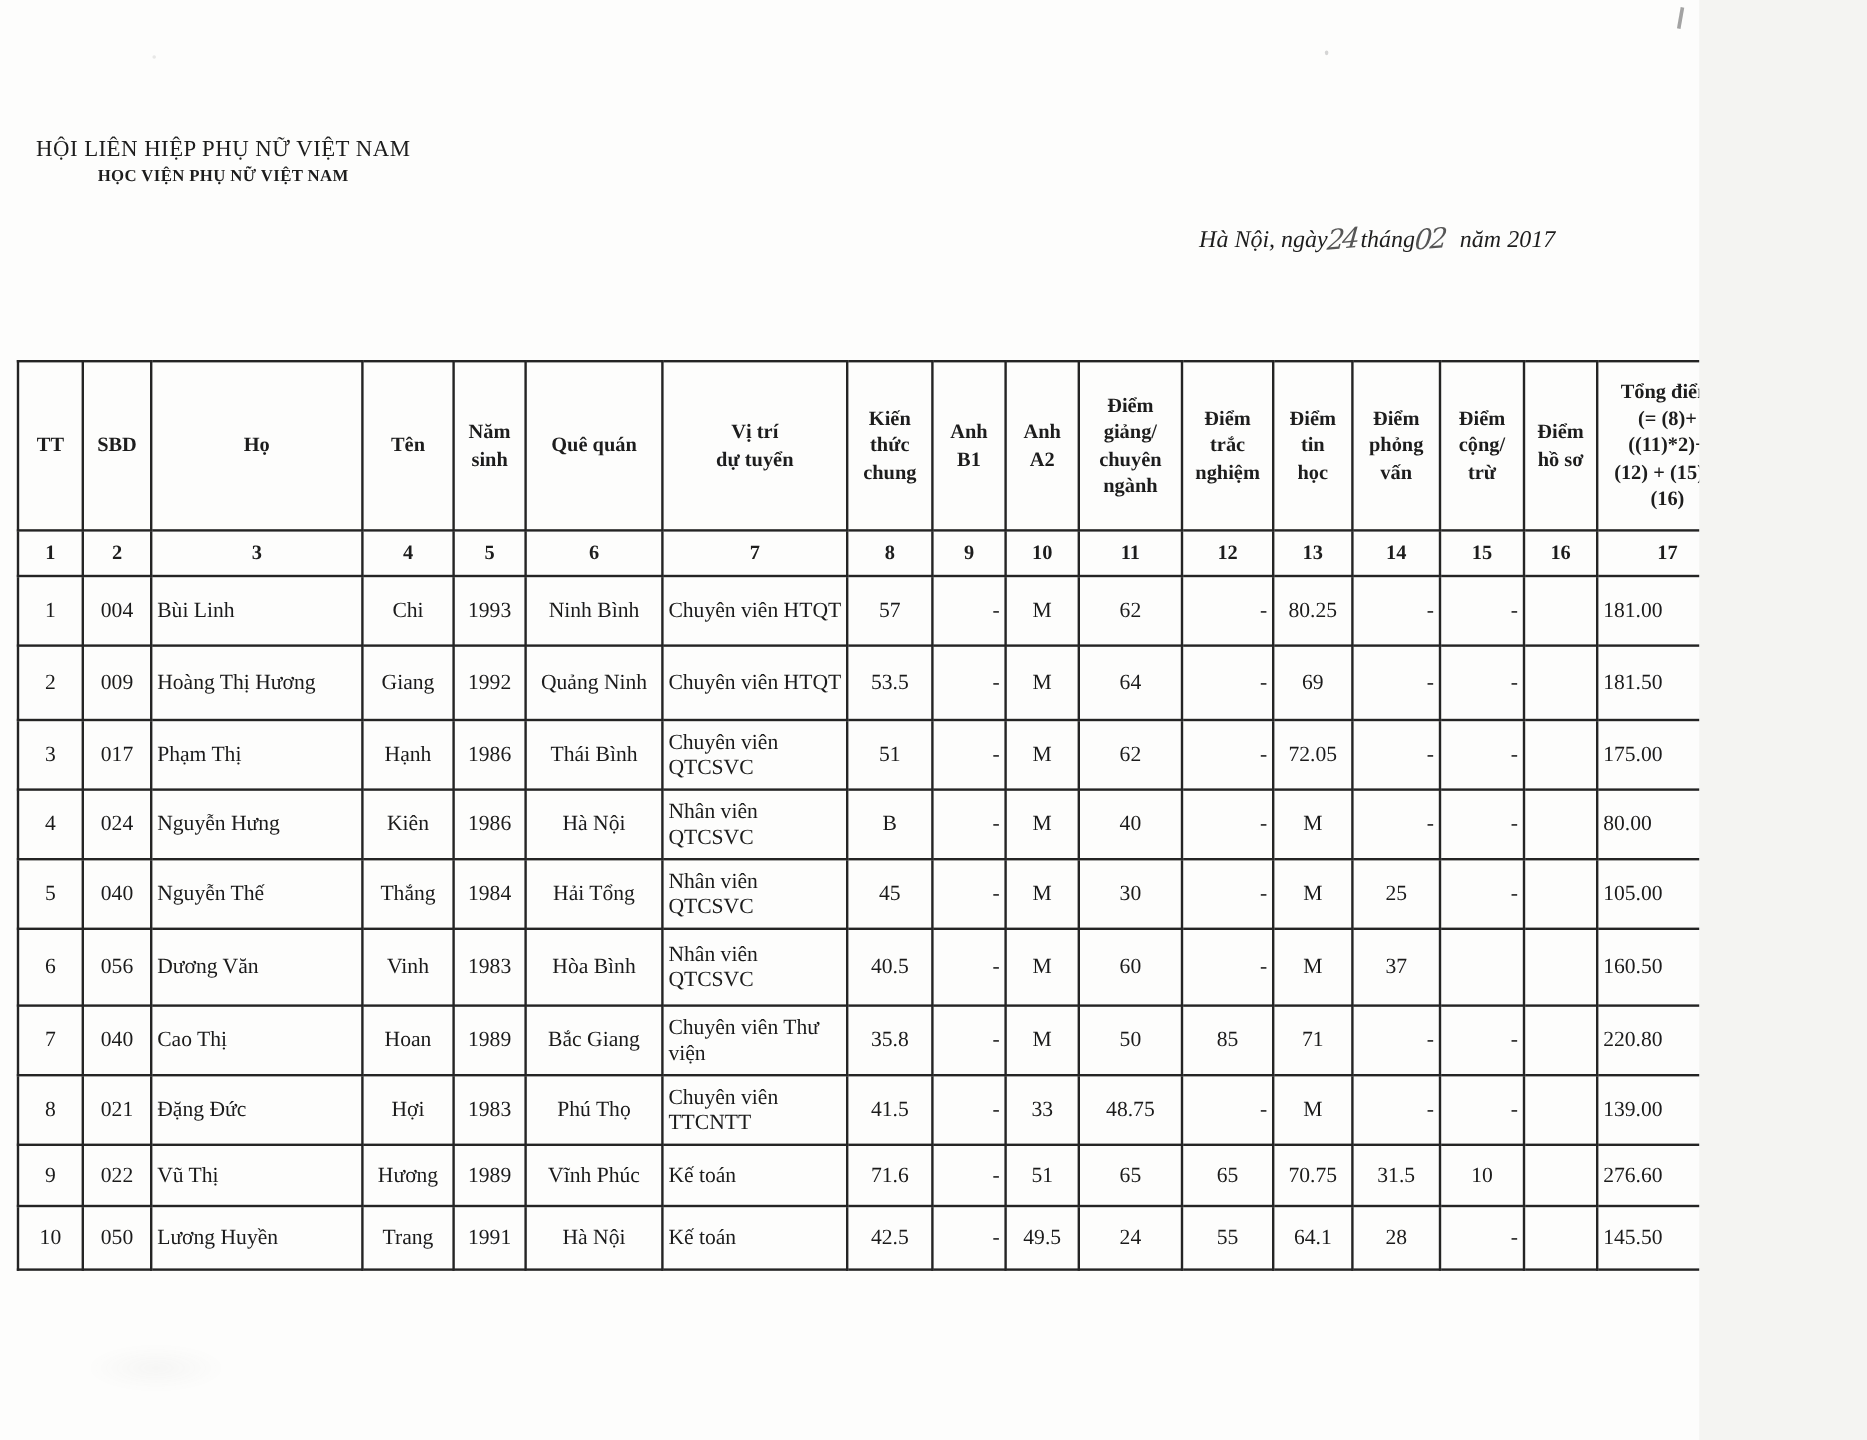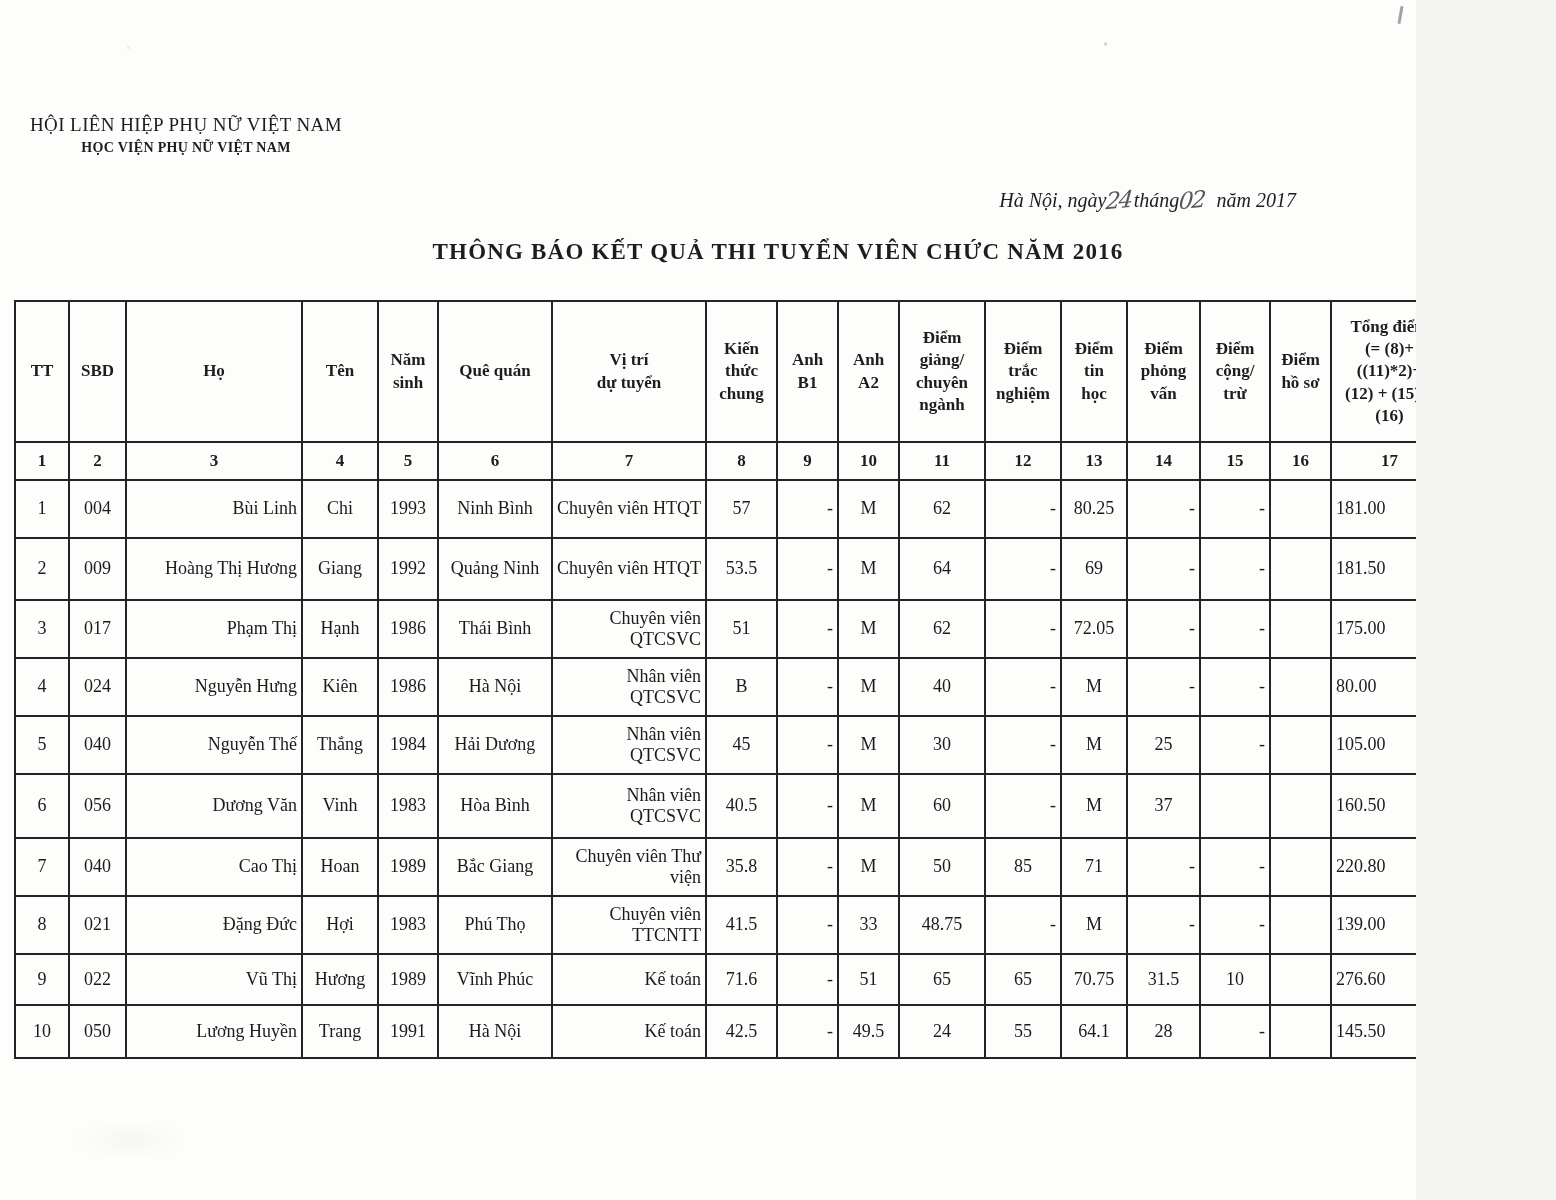--- a/index.html
+++ b/index.html
@@ -58,21 +58,21 @@
   }
   tr.head-row { height: 141px; }
   tr.num-row { height: 38px; }
   tr.num-row th { font-size: 17px; white-space: nowrap; }
   table.results td {
     font-size: 18px; line-height: 1.18;
     vertical-align: middle; padding: 2px 4px;
     color: #1b1b1b;
   }
   td.a-c { text-align: center; }
-  td.a-l { text-align: right; padding-left: 6px; }
+  td.a-l { text-align: left; padding-left: 6px; }
   td.a-r { padding-right: 10px; }
   td.dash { text-align: right; padding-right: 16px; }
 
   
   .artifact { position: absolute; pointer-events: none; }
   .tick-mark { left: 1399px; top: 6px; width: 3px; height: 18px; background: #4a4a4a; opacity: .5; transform: rotate(10deg); }
   .speck-1 { left: 1104px; top: 42px; width: 3px; height: 4px; background: #6f6f6f; opacity: .28; border-radius: 50%; }
   .speck-2 { left: 127px; top: 46px; width: 3px; height: 3px; background: #8a8a8a; opacity: .18; border-radius: 50%; }
   .teal-line { left: 1542px; top: 302px; width: 2px; height: 760px; background: #a5d6d0; opacity: .4; }
   .smudge-1 { left: 1462px; top: 740px; width: 70px; height: 75px; opacity: .12;
@@ -88,21 +88,20 @@
 
 <div class="page">
 
   <div class="org-block">
     <div class="org-line1">HỘI LIÊN HIỆP PHỤ NỮ VIỆT NAM</div>
     <div class="org-line2">HỌC VIỆN PHỤ NỮ VIỆT NAM</div>
   </div>
 
   <div class="date-line"><span>Hà Nội, ngày</span><span class="hand">24</span><span>tháng</span><span class="hand">02</span>&nbsp;&nbsp;<span>năm 2017</span></div>
 
-  <div class="doc-title">THÔNG BÁO KẾT QUẢ THI TUYỂN VIÊN CHỨC NĂM 2016</div>
 
   <div class="table-wrap">
     <table class="results" id="results-table">
         <colgroup>
           <col style="width: 54px;">
           <col style="width: 57px;">
           <col style="width: 176px;">
           <col style="width: 76px;">
           <col style="width: 60px;">
           <col style="width: 114px;">
@@ -264,21 +263,21 @@
             <td class="a-c"></td>
             <td class="a-r">80.00</td>
             <td class="a-c"></td>
           </tr>
           <tr style="height: 58px;">
             <td class="a-c">5</td>
             <td class="a-c">040</td>
             <td class="a-l">Nguyễn Thế</td>
             <td class="a-c">Thắng</td>
             <td class="a-c">1984</td>
-            <td class="a-c">Hải Dương</td>
+            <td class="a-c">Hải Tổng</td>
             <td class="a-l">Nhân viên QTCSVC</td>
             <td class="a-c">45</td>
             <td class="a-c dash">-</td>
             <td class="a-c">M</td>
             <td class="a-c">30</td>
             <td class="a-c dash">-</td>
             <td class="a-c">M</td>
             <td class="a-c">25</td>
             <td class="a-c dash">-</td>
             <td class="a-c"></td>

